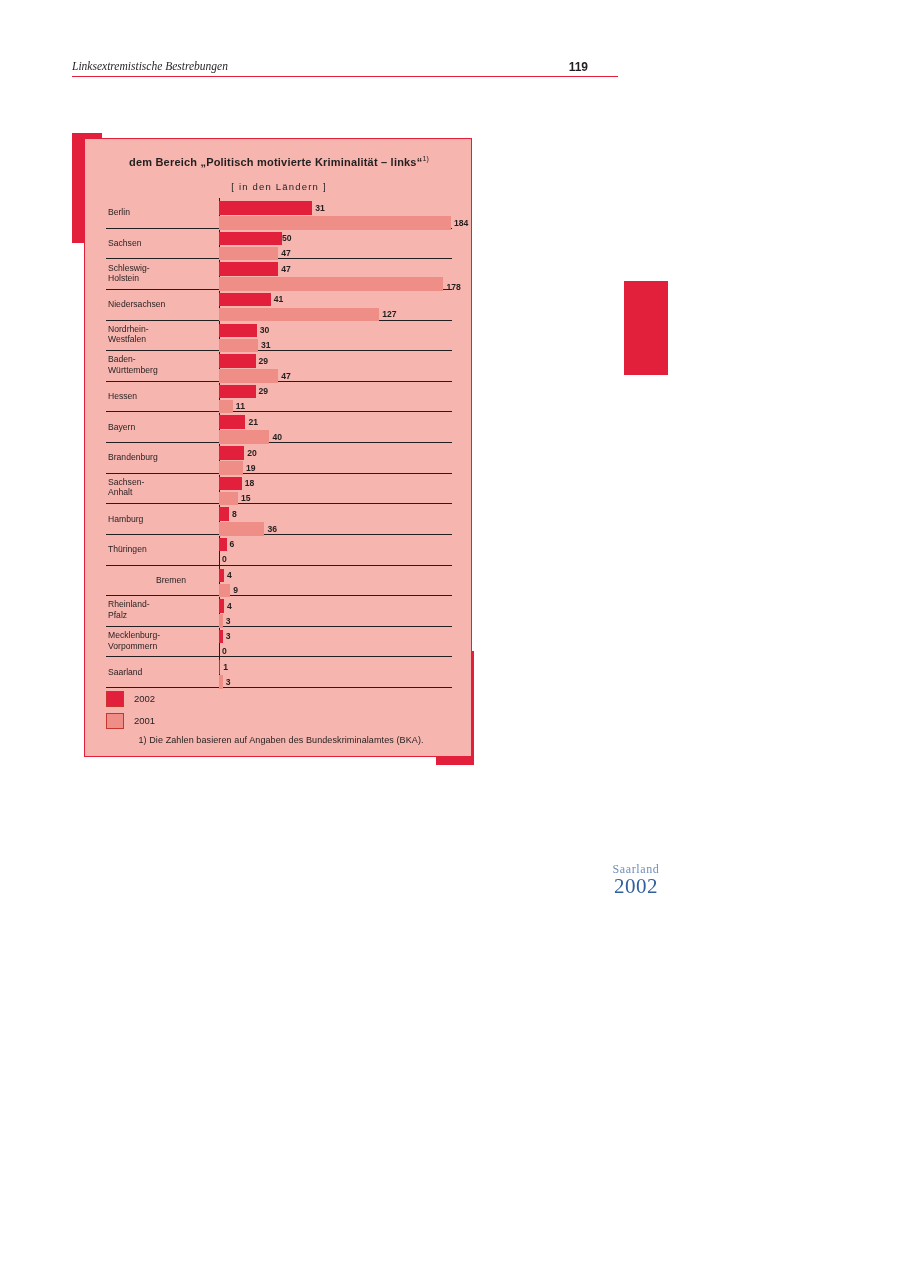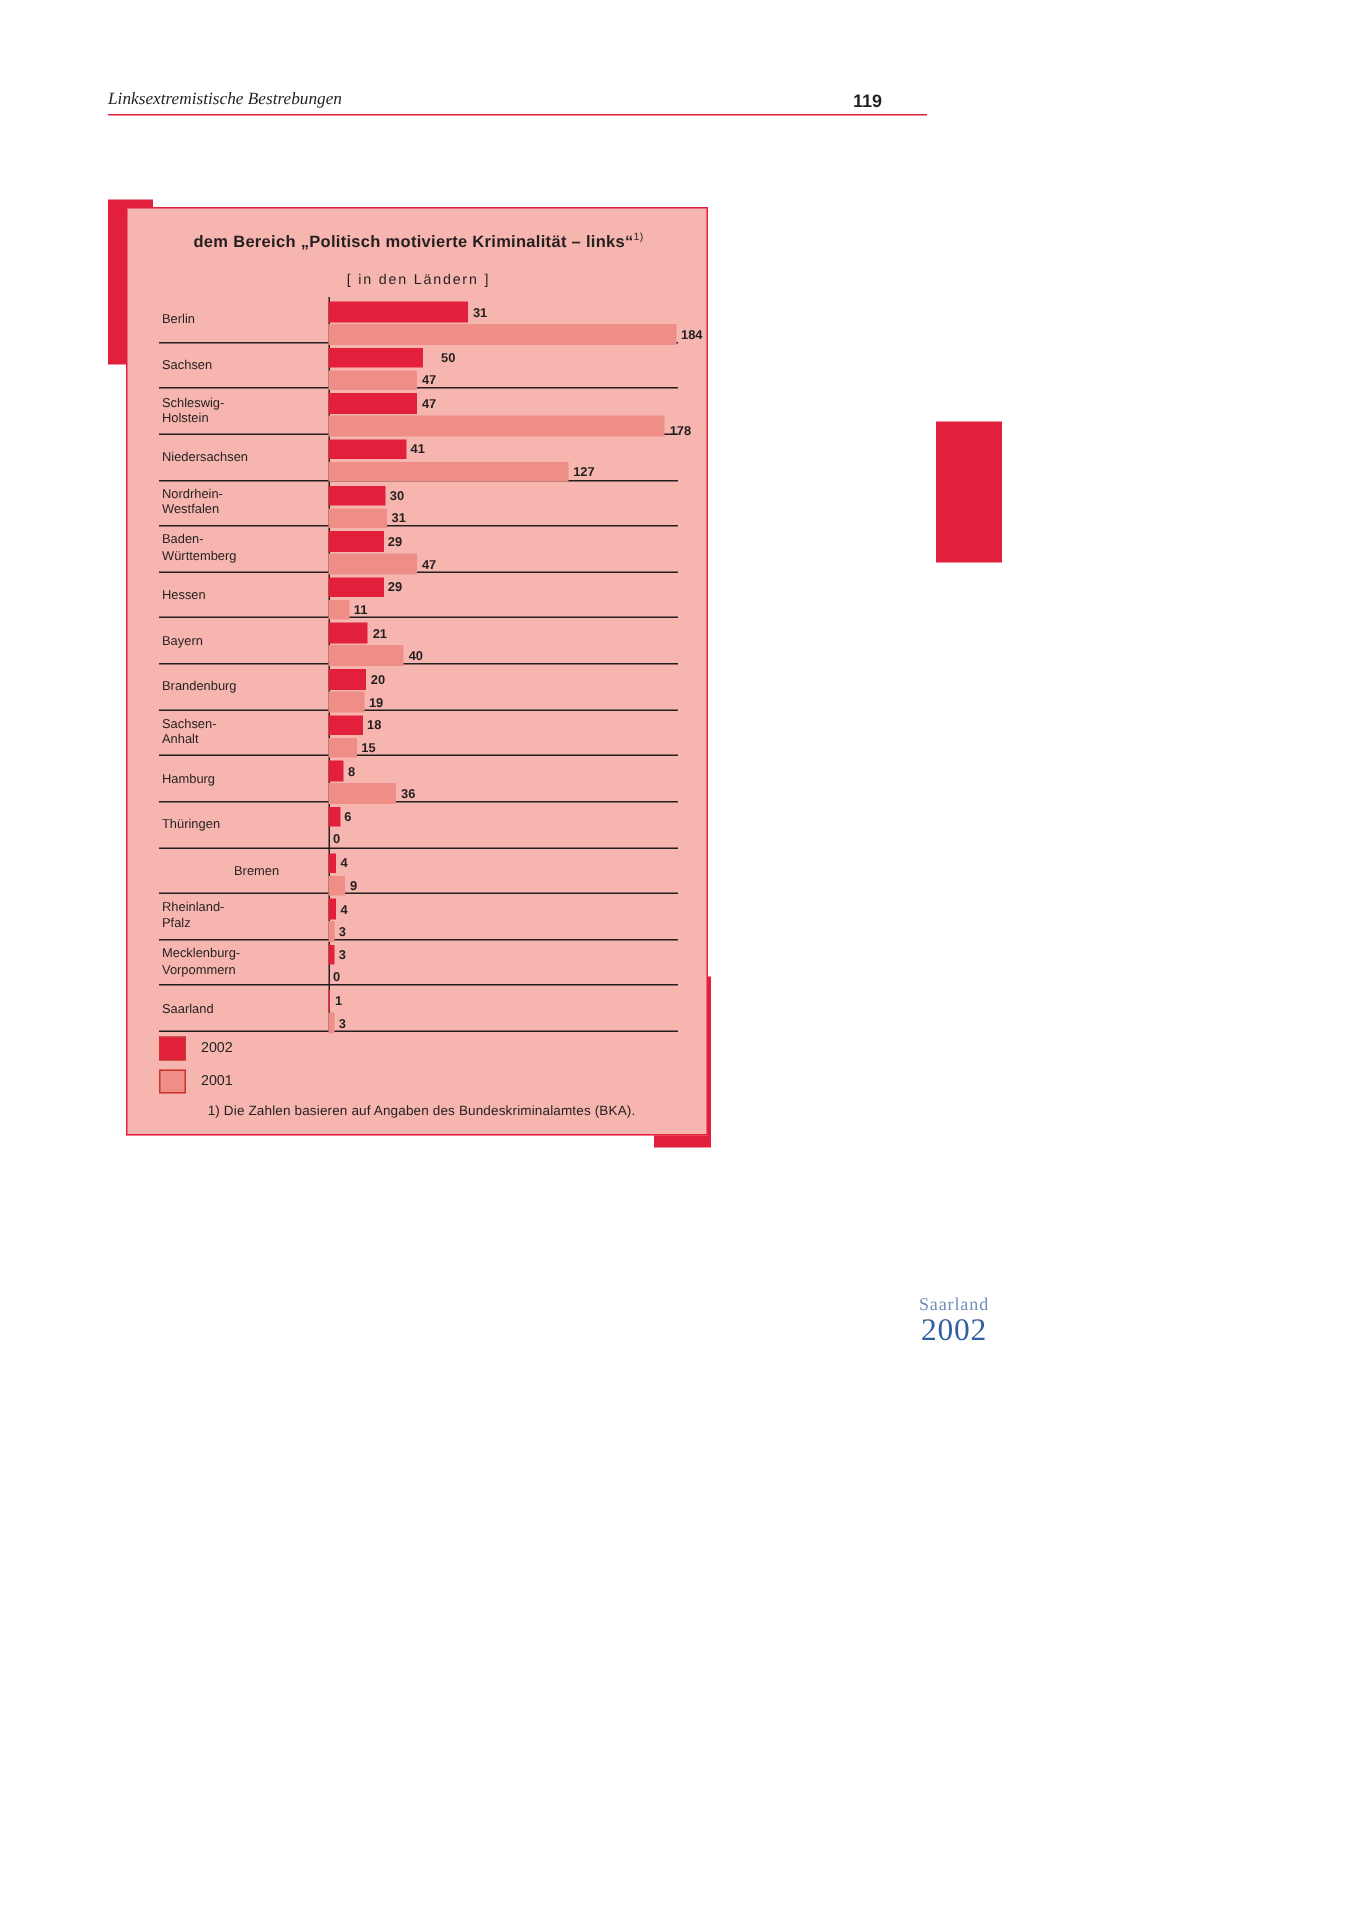--- a/index.html
+++ b/index.html
@@ -252,21 +252,21 @@
     <div class="axis-line"></div>
   <div class="row-sep" style="top: 29.625px;"></div>
       <div class="row-label" style="top: 9.3125px;">Berlin</div>
       <div class="bar y2002" style="top: 3px; width: 93.3043px; background: rgb(226, 32, 60);"></div>
       <div class="bar-value" style="left: 209.304px; top: 4.5px;">31</div>
       <div class="bar y2001" style="top: 18px; width: 232px; background: rgb(239, 141, 135);"></div>
       <div class="bar-value" style="left: 348px; top: 19.5px;">184</div>
       <div class="row-sep" style="top: 60.25px;"></div>
       <div class="row-label" style="top: 39.9375px;">Sachsen</div>
       <div class="bar y2002" style="top: 33.625px; width: 63.0435px; background: rgb(226, 32, 60);"></div>
-      <div class="bar-value" style="left: 164px; top: 35.125px; padding-left: 24px;">50</div>
+      <div class="bar-value" style="left: 176px; top: 35.125px;">50</div>
       <div class="bar y2001" style="top: 48.625px; width: 59.2609px; background: rgb(239, 141, 135);"></div>
       <div class="bar-value" style="left: 175.261px; top: 50.125px;">47</div>
       <div class="row-sep" style="top: 90.875px;"></div>
       <div class="row-label" style="top: 64.5625px;">Schleswig-<br>Holstein</div>
       <div class="bar y2002" style="top: 64.25px; width: 59.2609px; background: rgb(226, 32, 60);"></div>
       <div class="bar-value" style="left: 175.261px; top: 65.75px;">47</div>
       <div class="bar y2001" style="top: 79.25px; width: 224.435px; background: rgb(239, 141, 135);"></div>
       <div class="bar-value" style="left: 340.435px; top: 84px;">178</div>
       <div class="row-sep" style="top: 121.5px;"></div>
       <div class="row-label" style="top: 101.188px;">Niedersachsen</div>

